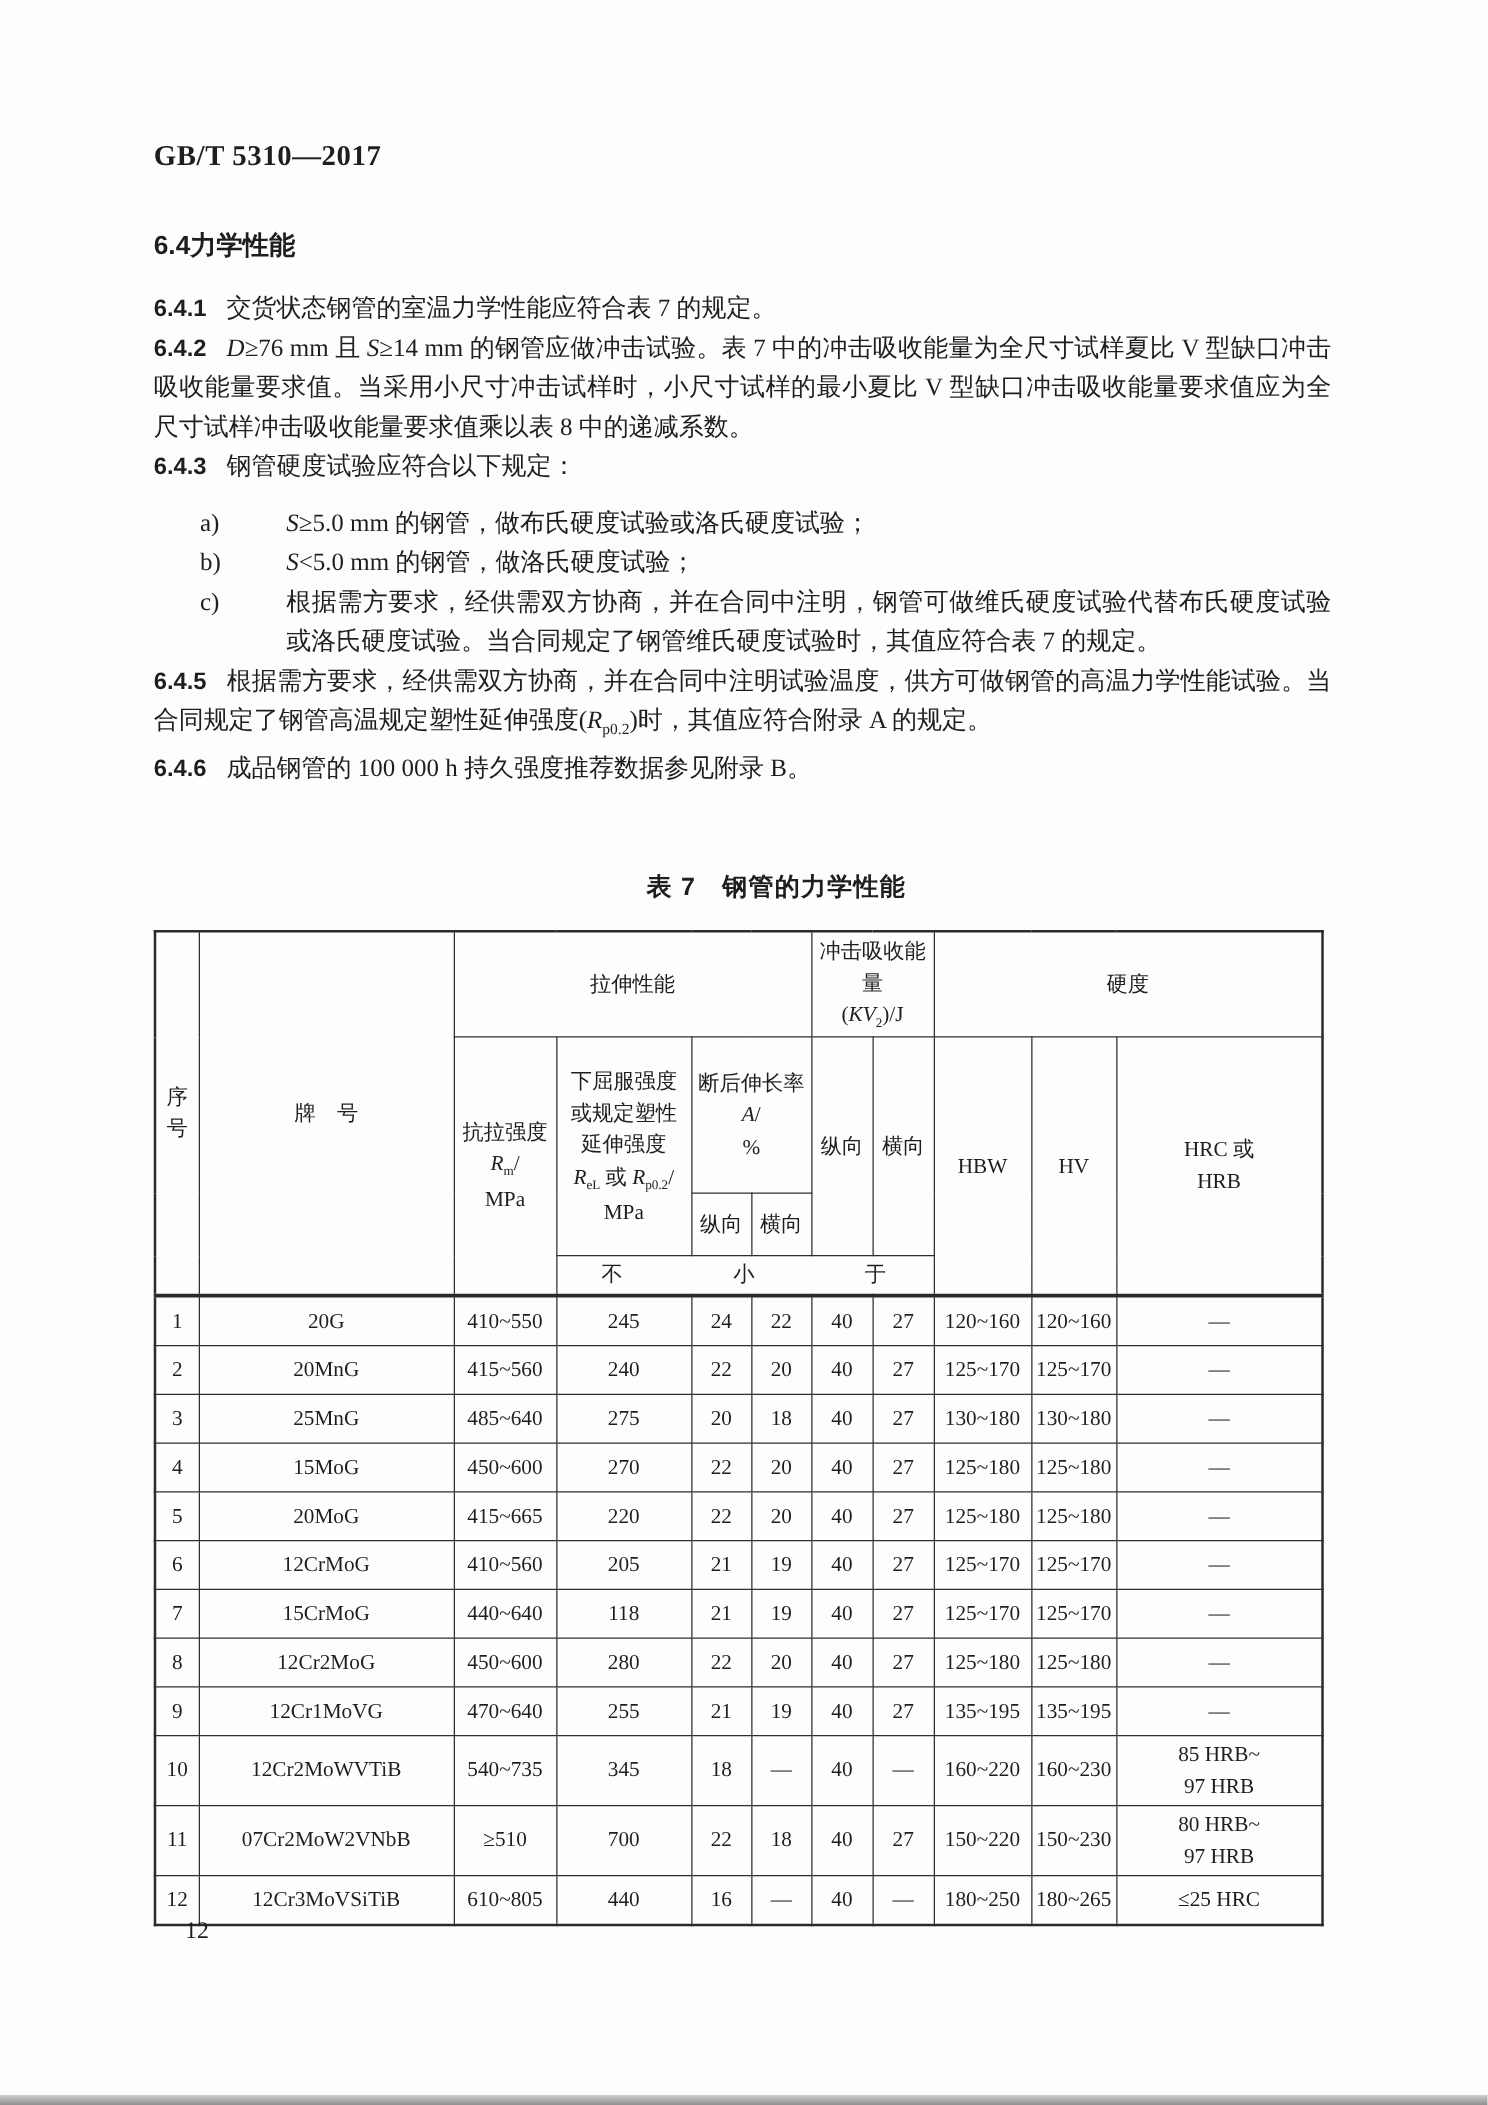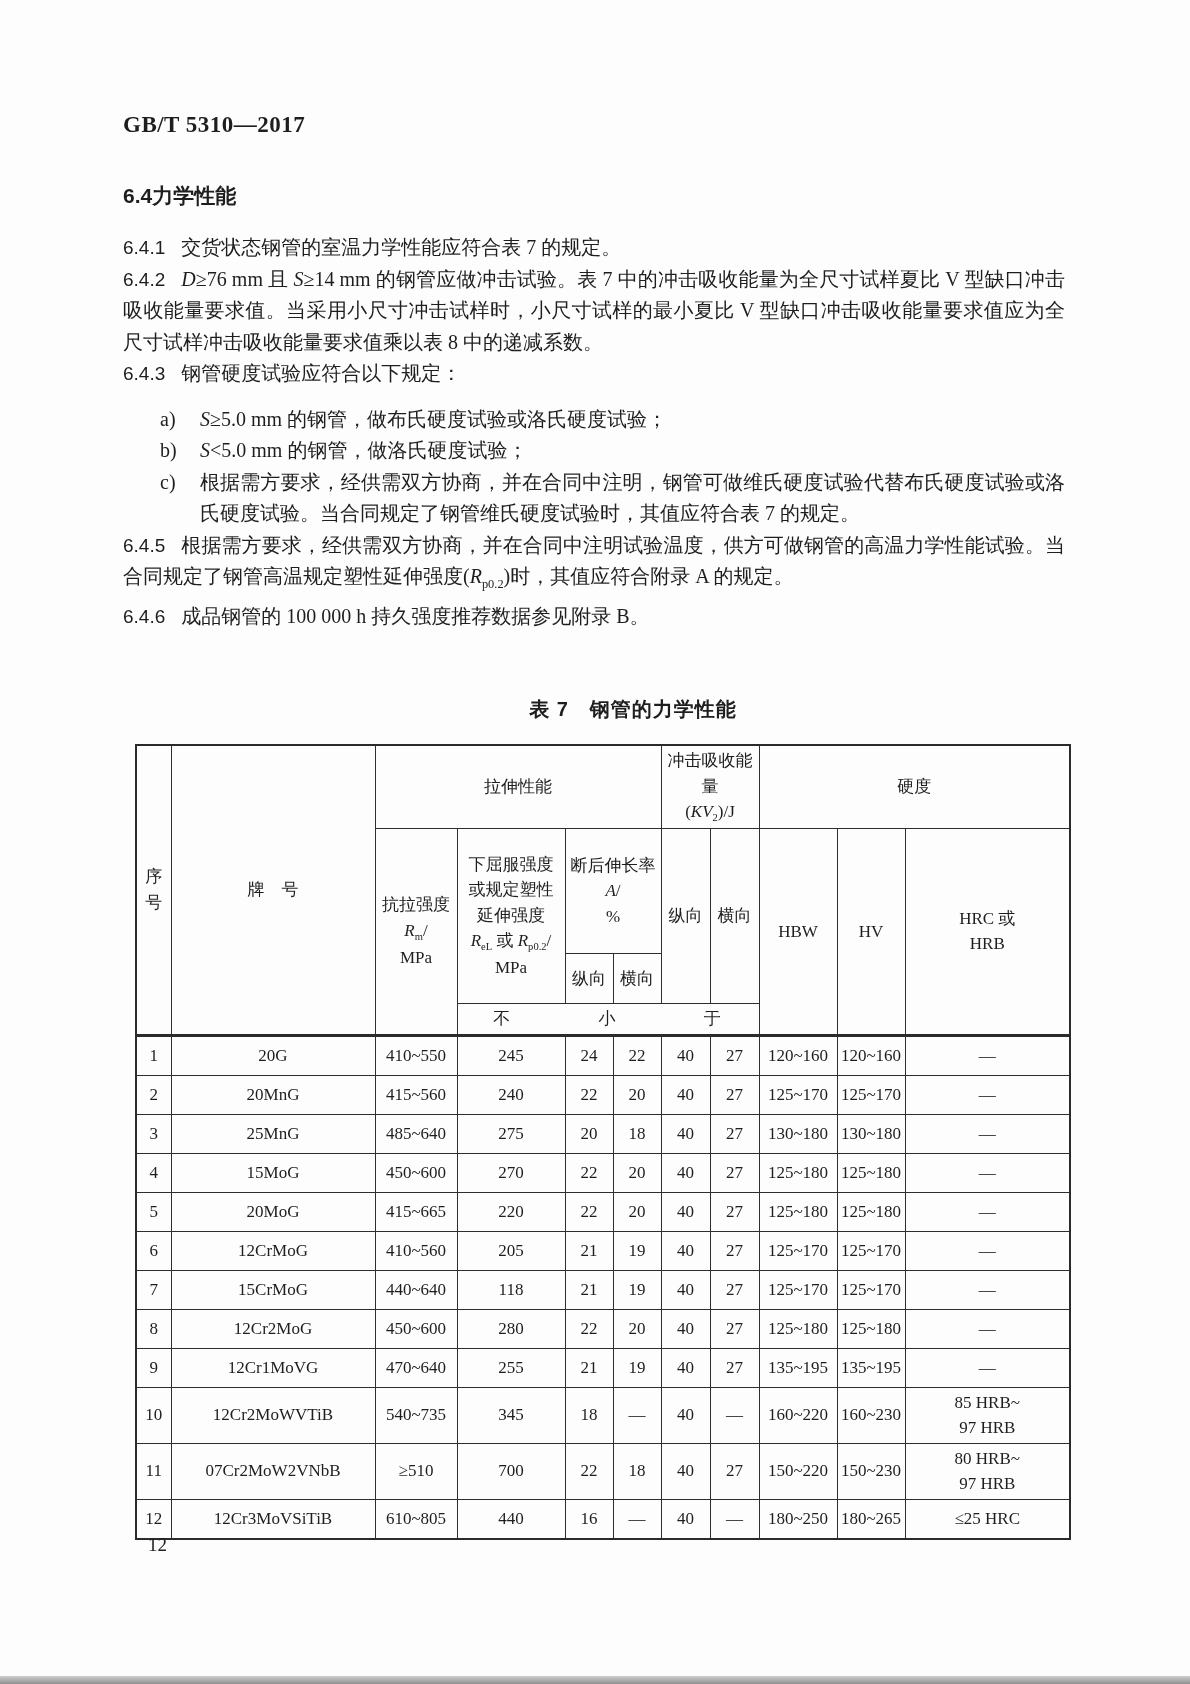--- a/index.html
+++ b/index.html
@@ -7,32 +7,32 @@
     width:1190px;height:1684px;position:relative;background:#fdfdfd;
     font-family:"Liberation Serif","DejaVu Serif",serif;color:#1e1e1e;
     -webkit-font-smoothing:antialiased;overflow:hidden;
   }
   .content{position:absolute;left:123px;top:112px;width:942px;}
   .docnum{font-size:23px;font-weight:bold;letter-spacing:.5px;margin:0 0 44px 0;}
   .h64{font-size:21px;font-weight:bold;margin:0 0 22px 0;
        font-family:"Liberation Sans","DejaVu Sans",sans-serif;}
   .h64 .num{}
   p.cl{font-size:20px;line-height:31.5px;margin:0;text-align:justify;}
-  .clnum{font-weight:normal;font-family:"Liberation Sans","DejaVu Sans",sans-serif;
+  .clnum{font-weight:bold;font-family:"Liberation Sans","DejaVu Sans",sans-serif;
          font-size:19px;margin-right:16px;}
   .it{font-style:italic;text-align:right;}
   sub{font-size:.62em;}
   .list{margin:0;}
   .li{display:flex;font-size:20px;line-height:31.5px;margin:0;}
   .li:first-child{margin-top:14px;}
   .li .lbl{width:40px;margin-left:37px;flex:none;}
-  .li .litxt{flex:1;text-align:justify;}
+  .li .litxt{flex:1;text-align:justify;margin-left:29px;}
   .p644{margin-top:2px;}
   .p645{margin-top:4px;}
-  .table-wrap{position:absolute;left:123px;top:696px;width:996px;margin-left:12px;}
+  .table-wrap{position:absolute;left:123px;top:696px;width:996px;}
   .tbl-title{font-size:20px;font-weight:bold;text-align:center;margin:0 0 21px 0;
              font-family:"Liberation Sans","DejaVu Sans",sans-serif;letter-spacing:1px;}
   table.tbl{border-collapse:collapse;table-layout:fixed;width:934px;
             border:2px solid #2b2b2b;}
   .tbl th,.tbl td{border:1px solid #2e2e2e;text-align:center;vertical-align:middle;
             font-weight:normal;font-size:17px;line-height:1.5;padding:2px 1px;}
   thead{border-bottom:3px solid #2b2b2b;}
   tr.rowA{height:62px;} tr.rowB{height:125px;} tr.rowC{height:50px;} tr.rowD{height:30px;}
   .pre{white-space:pre-line;}
   .nlt{word-spacing:80px;letter-spacing:2px;}

